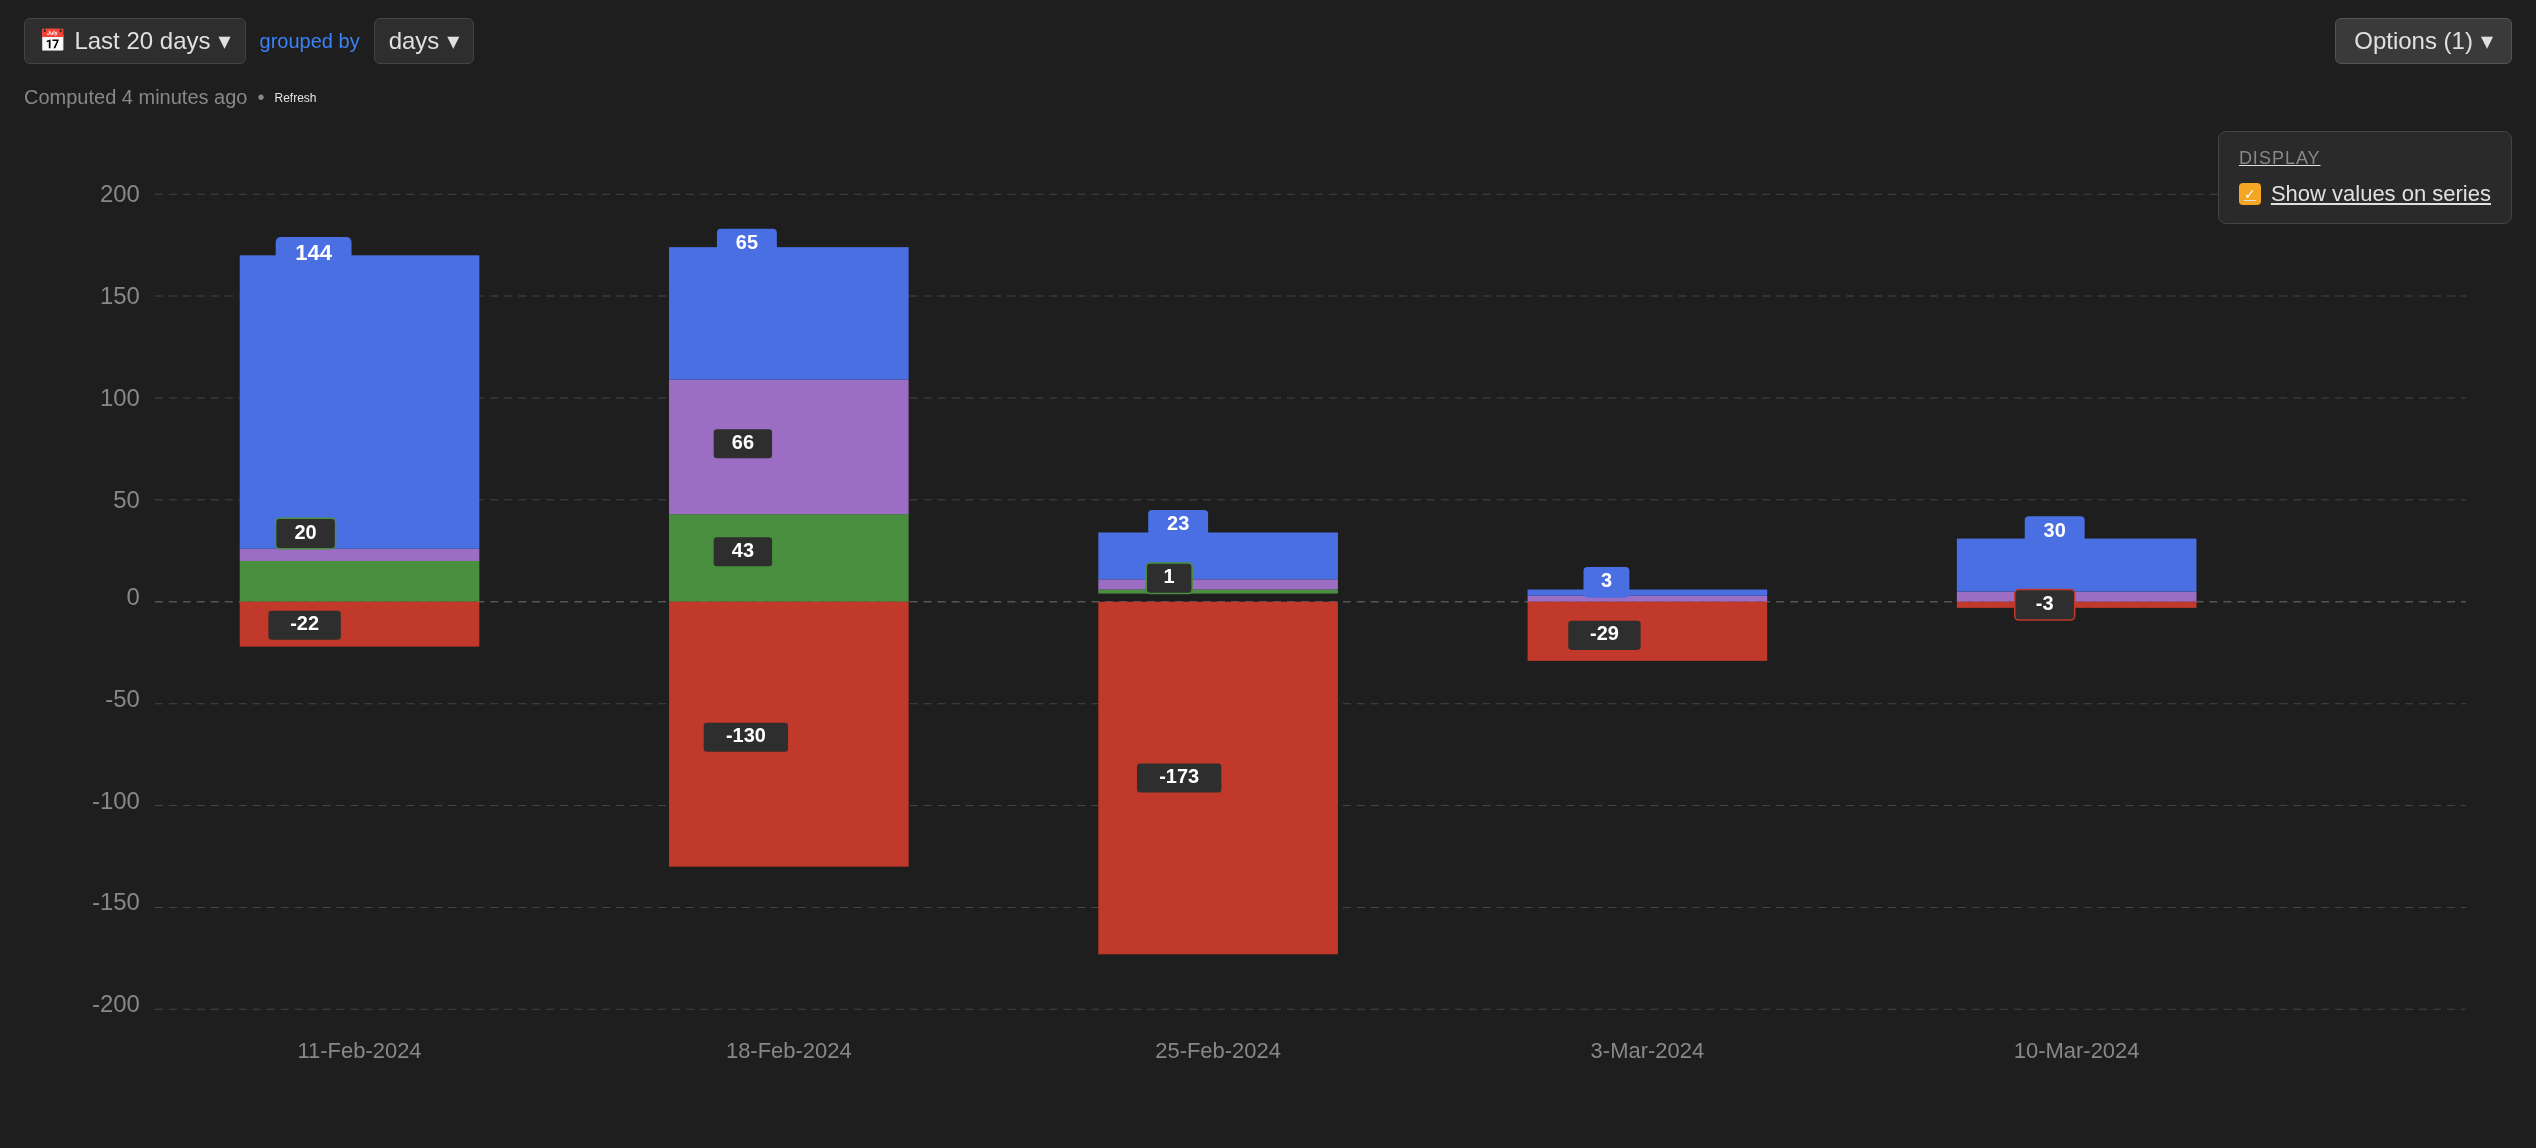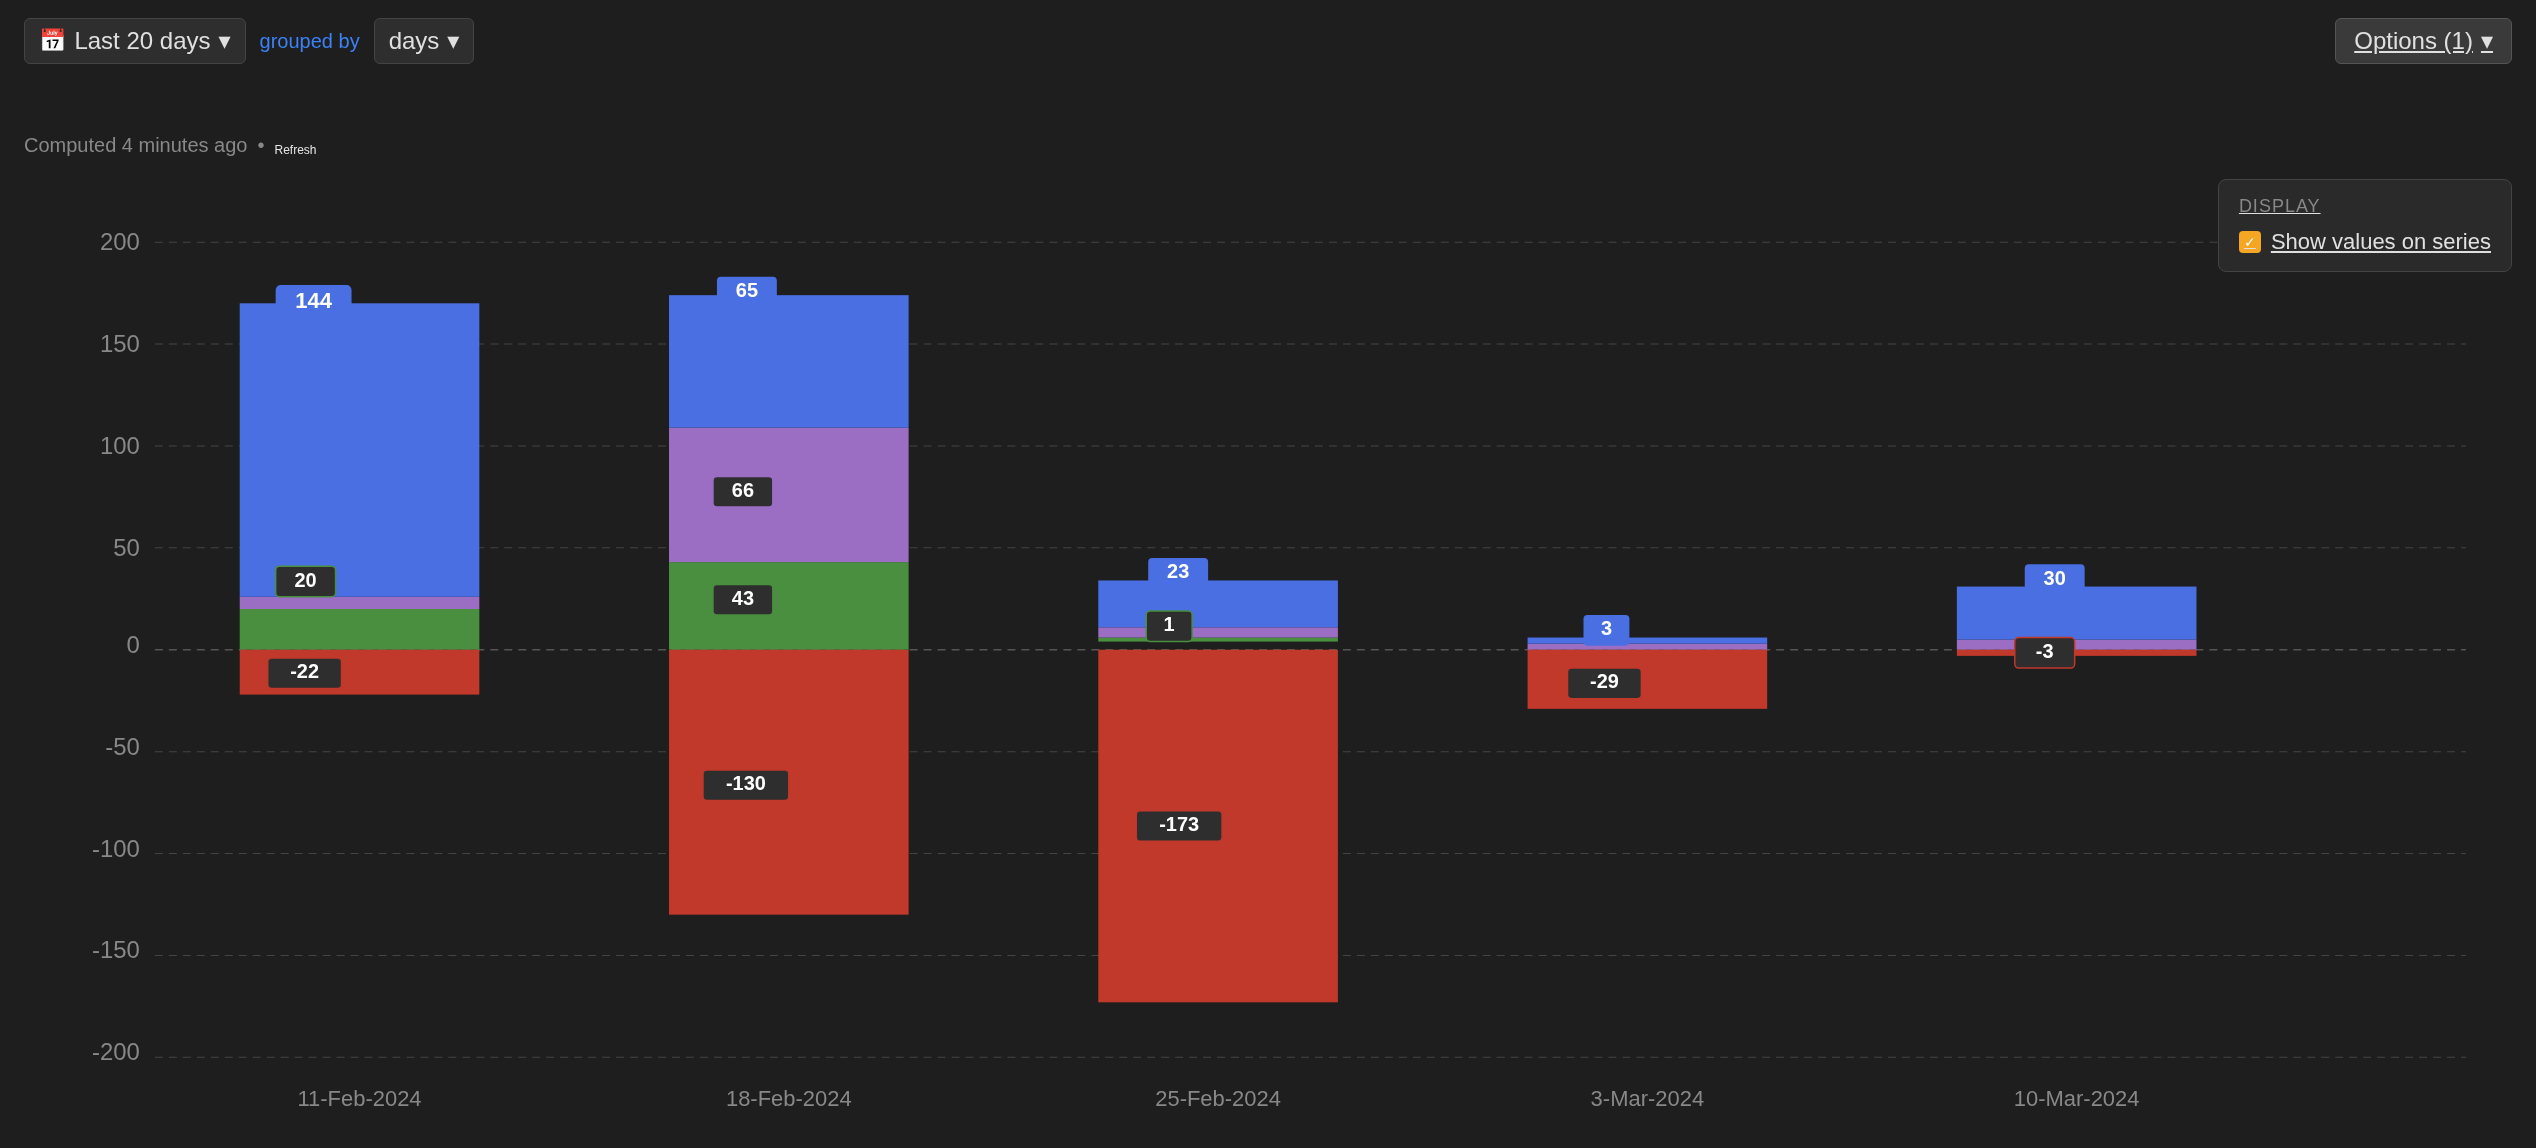--- a/index.html
+++ b/index.html
@@ -51,30 +51,28 @@
       align-items: center;
       gap: 8px;
       background: #3a3a3a;
       border: 1px solid #555;
       border-radius: 6px;
       padding: 8px 18px;
       color: #e0e0e0;
       font-size: 24px;
       cursor: pointer;
       margin-left: auto;
-      text-decoration: underline;
     }
     .subheader {
       padding: 4px 24px 12px;
       font-size: 20px;
       color: #888;
       display: flex;
-      align-items: flex-end;
+      align-items: center;
       gap: 10px;
-      margin-top: 48px;
     }
     .refresh-link {
       color: #e5e5e5;
       cursor: pointer;
       font-size: 12px;
     }
     .dot {
       color: #888;
     }
     .chart-area {

